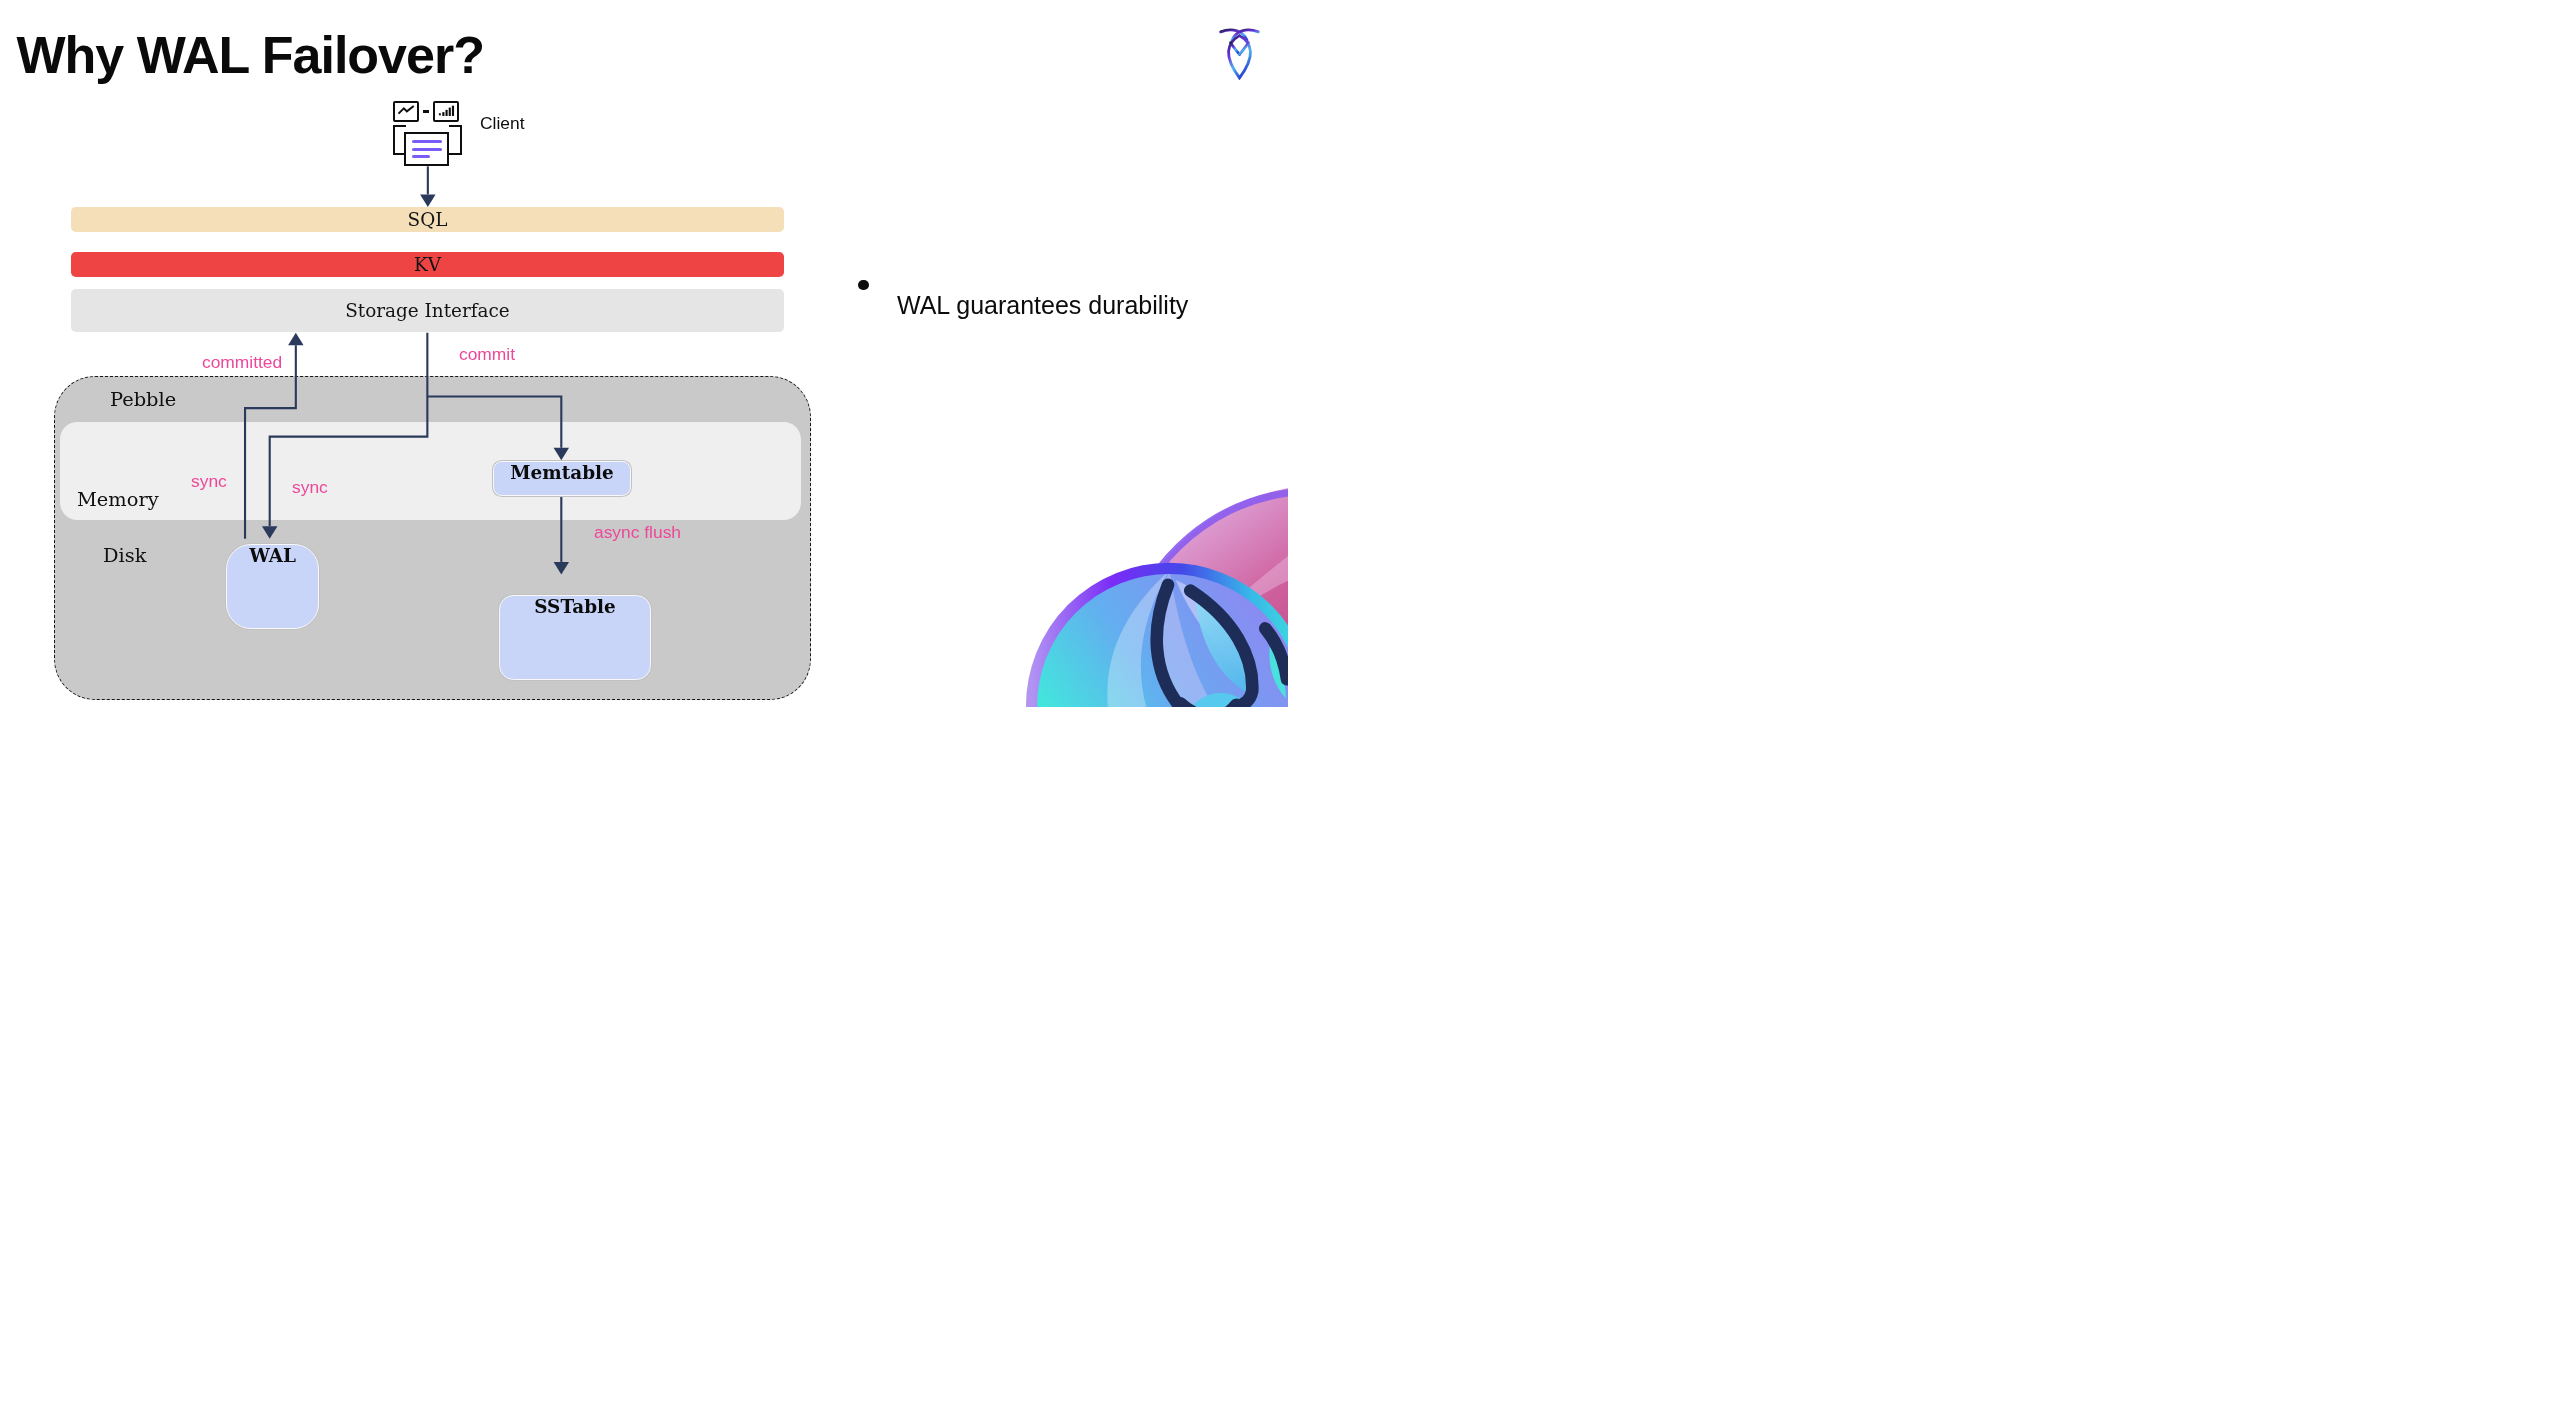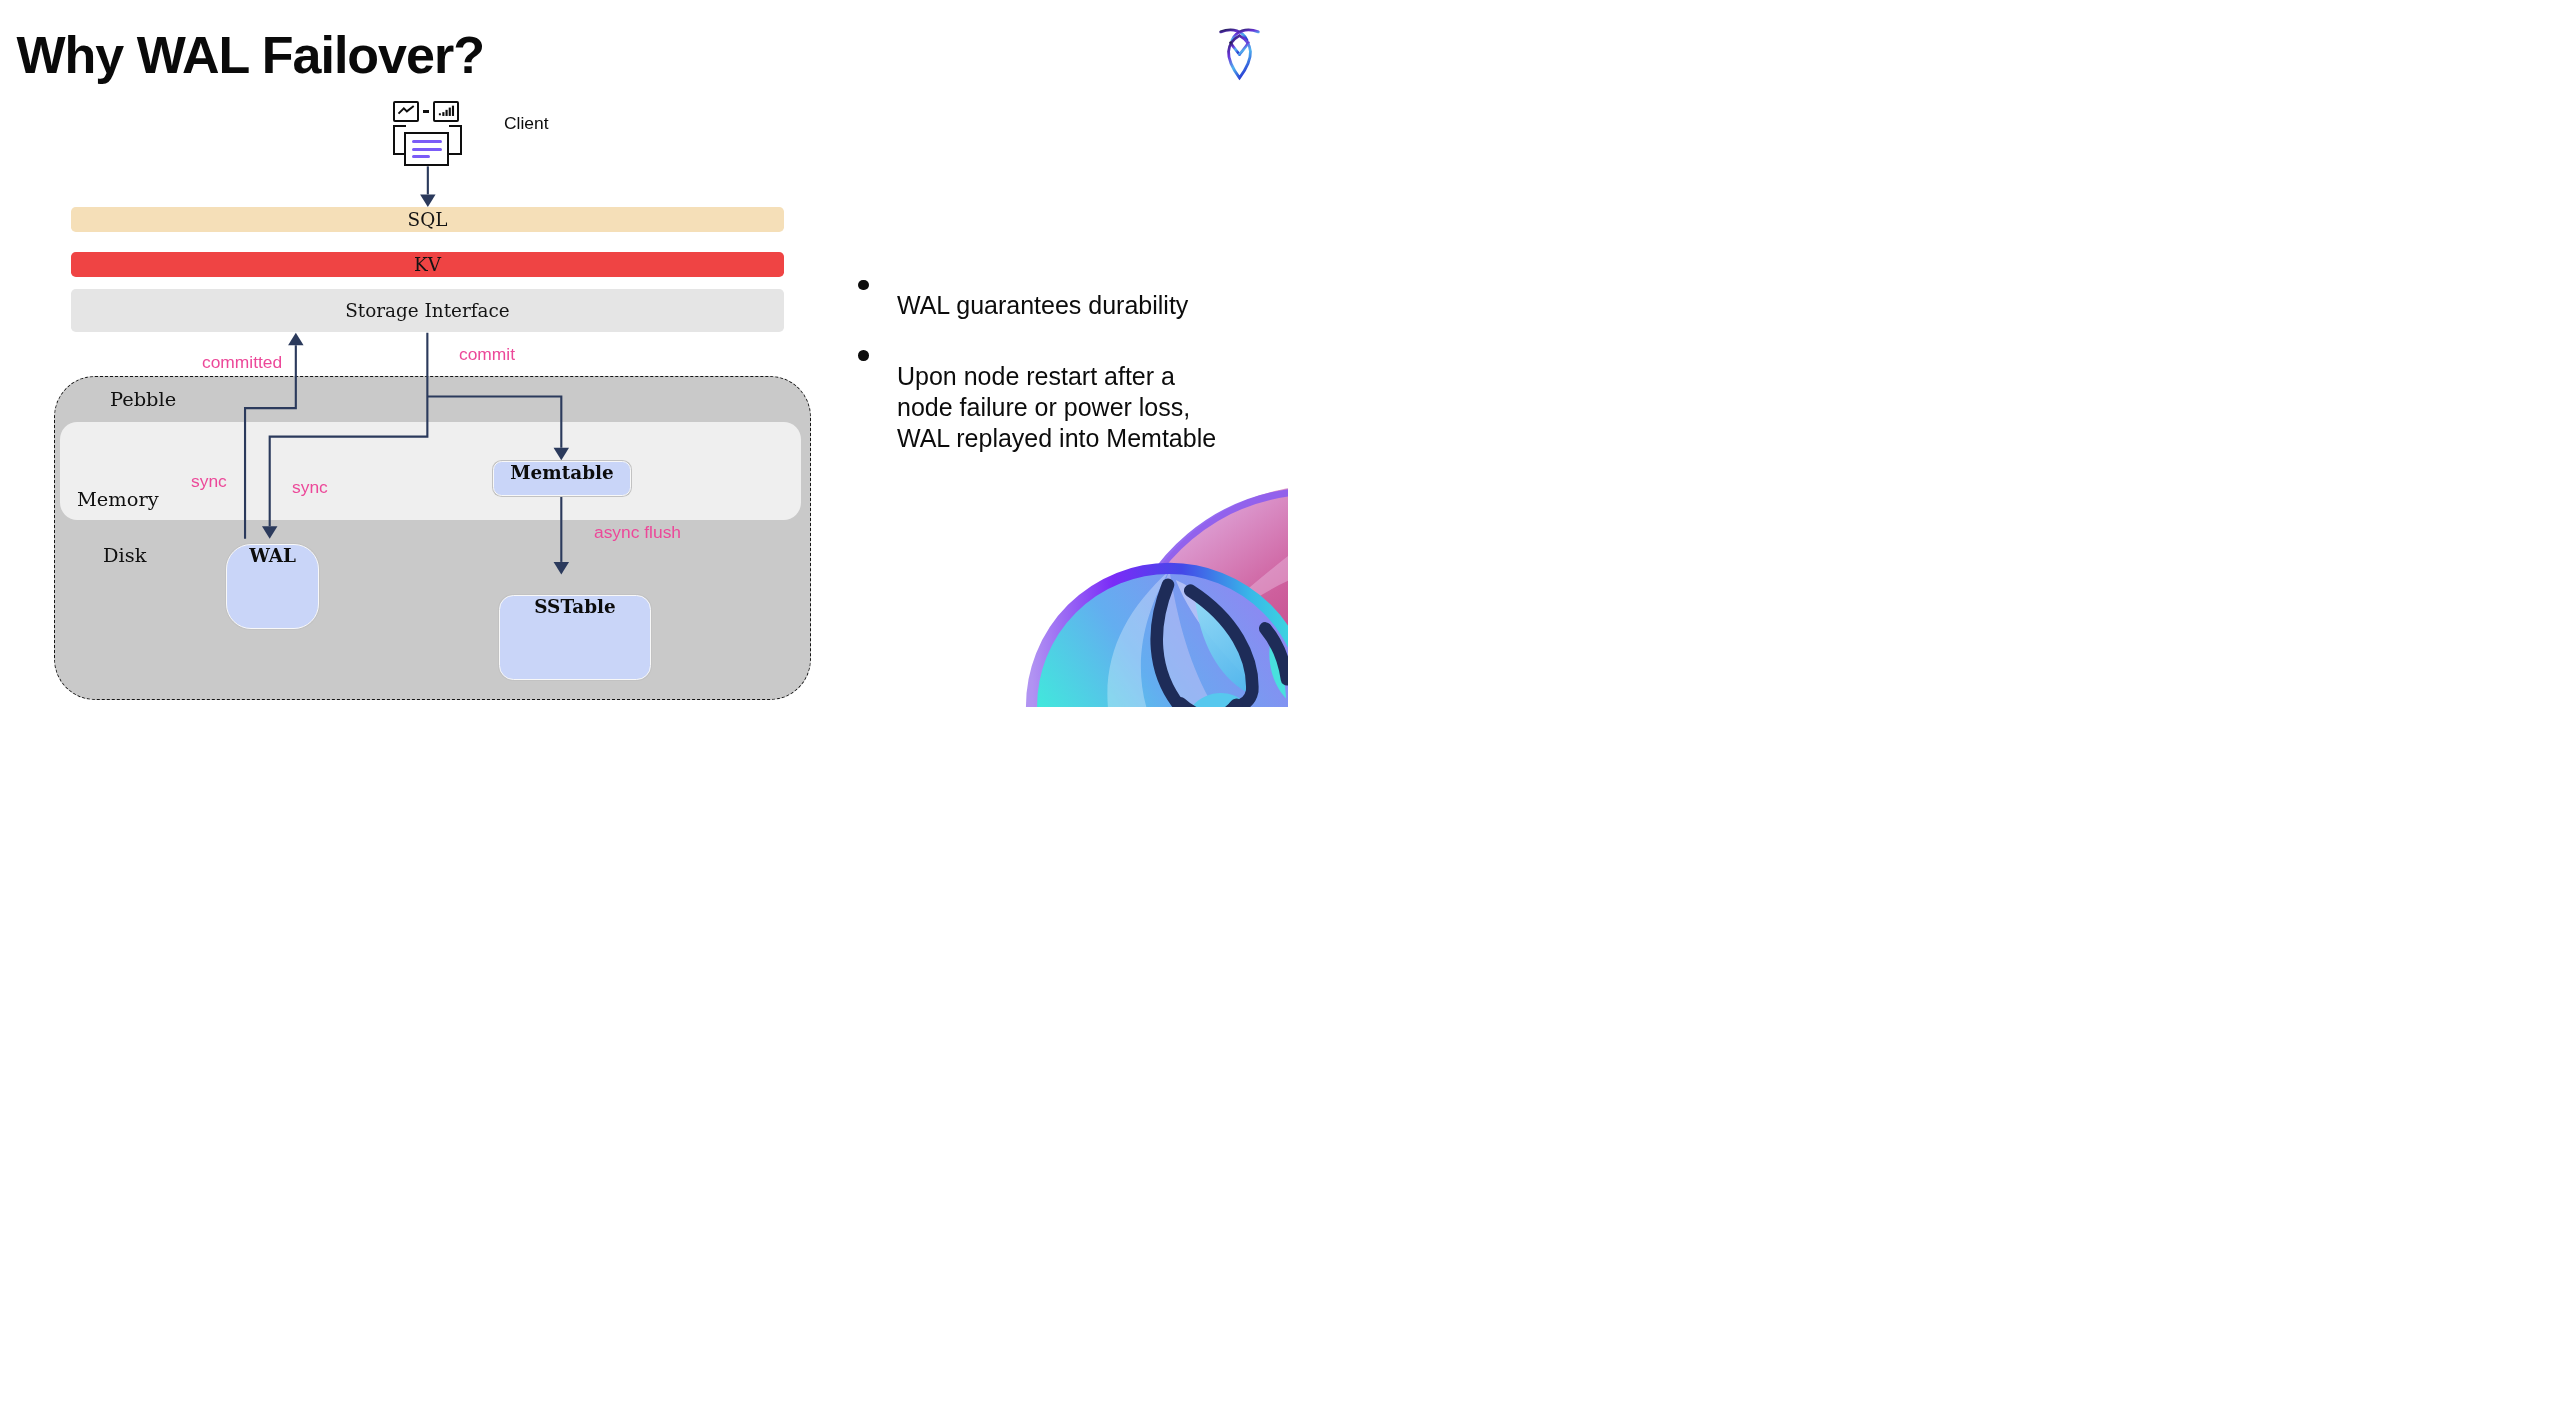--- a/index.html
+++ b/index.html
@@ -18,21 +18,21 @@
   
   .icon-box{border:2.4px solid #0e0e0e;border-radius:1.9px;background:#fff;box-sizing:border-box;}
   .chart1{left:393px;top:101px;width:26px;height:21px;}
   .chart2{left:433px;top:101px;width:26px;height:21px;}
   .icon-dash{left:423px;top:110px;width:6.3px;height:3.4px;background:#0e0e0e;}
   .bracket{width:12.6px;height:30px;box-sizing:border-box;}
   .bracket-l{left:393px;top:125px;border-left:2.4px solid #0e0e0e;border-top:2.4px solid #0e0e0e;border-bottom:2.4px solid #0e0e0e;}
   .bracket-r{left:449px;top:125px;border-right:2.4px solid #0e0e0e;border-top:2.4px solid #0e0e0e;border-bottom:2.4px solid #0e0e0e;}
   .doc{left:404px;top:132px;width:45px;height:34px;background:#fff;border:2.4px solid #0e0e0e;box-sizing:border-box;}
   .doc-line{position:absolute;height:3.4px;background:#7b5cf7;border-radius:1.9px;left:5.8px;}
-  .client-label{left:504px;top:113px;font-size:17.4px;text-align:center;}
+  .client-label{left:480px;top:113px;font-size:17.4px;text-align:center;}
 
   
   .bar{left:71px;width:713px;border-radius:4.8px;display:flex;align-items:center;justify-content:center;
        font-family:"DejaVu Serif",serif;font-size:18.4px;color:#141414;}
   .bar-sql{top:207px;height:25px;background:#f5dfb8;}
   .bar-kv{top:252px;height:25px;background:#ef4444;}
   .bar-storage{top:289px;height:43px;background:#e5e5e5;}
 
   
   .pebble{left:54px;top:376px;width:757px;height:324px;background:#c9c9c9;
@@ -177,26 +177,20 @@
 <div class="abs edge-label lbl-commit">commit</div>
 <div class="abs edge-label lbl-sync-l">sync</div>
 <div class="abs edge-label lbl-sync-r">sync</div>
 <div class="abs edge-label lbl-async">async flush</div>
 
 <div class="abs bullets">
   <div class="bullet-item">
     <span class="bullet-dot"></span>
     <span class="bullet-text">WAL guarantees durability</span>
   </div>
-  <div class="bullet-item">
-    <span class="bullet-dot"></span>
-    <span class="bullet-text">Upon node restart after a
-node failure or power loss,
-WAL replayed into Memtable</span>
-  </div>
 </div>
 
 <svg class="abs corner-art" viewBox="0 0 622 462">
   <defs>
     <linearGradient id="pinkG" gradientUnits="userSpaceOnUse" x1="420" y1="60" x2="700" y2="440">
       <stop offset="0" stop-color="#dfa6da"></stop>
       <stop offset="0.5" stop-color="#ce5f9d"></stop>
       <stop offset="1" stop-color="#bc3f80"></stop>
     </linearGradient>
     <linearGradient id="ringG" gradientUnits="userSpaceOnUse" x1="92" y1="340" x2="662" y2="330">

